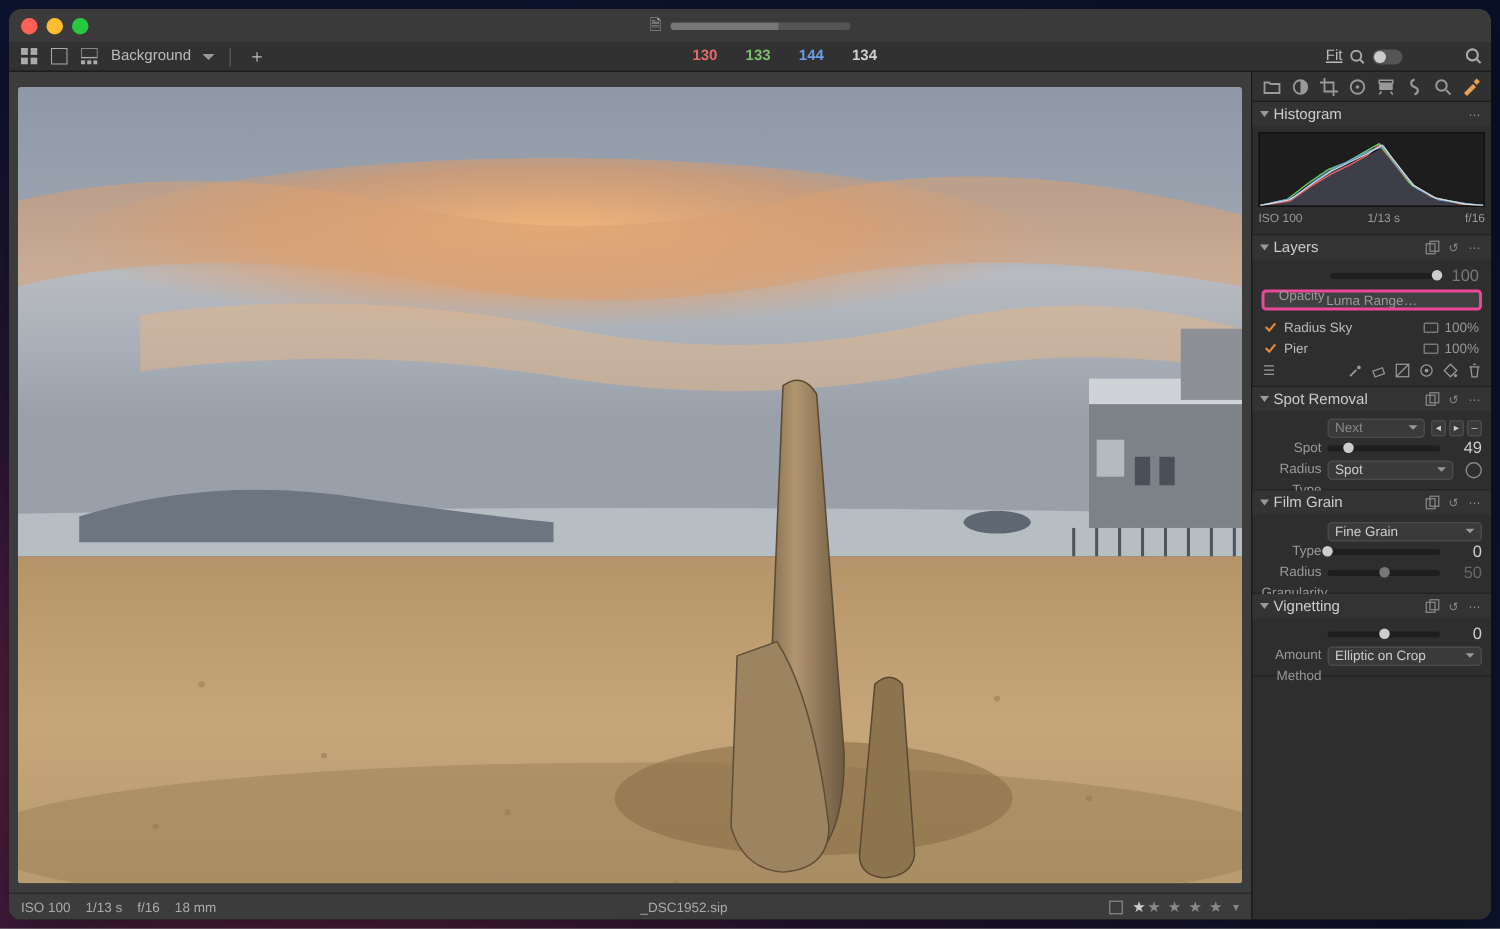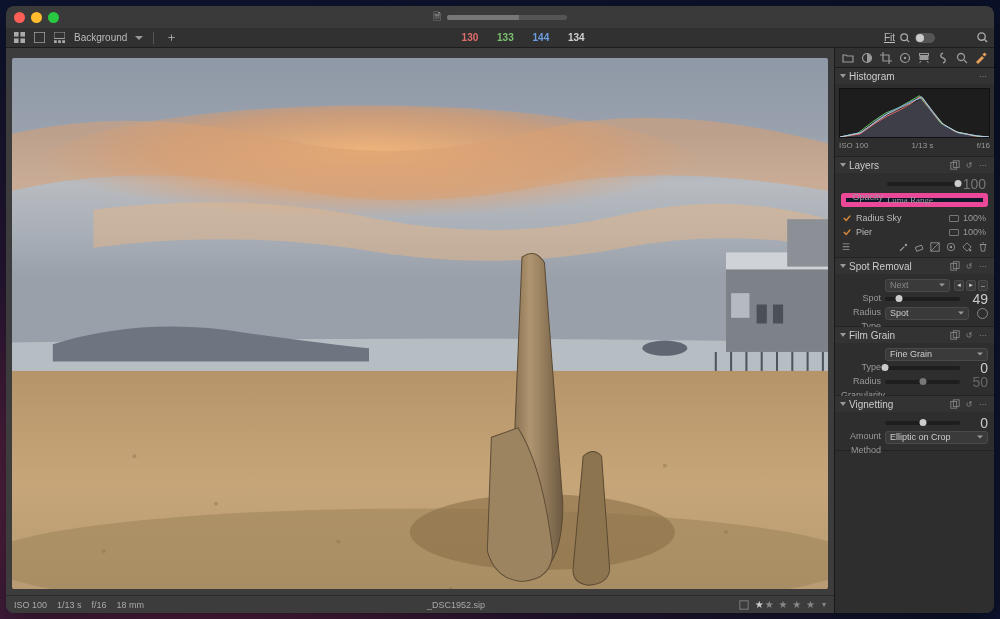--- a/index.html
+++ b/index.html
@@ -67,27 +67,27 @@
   .panel-h .tri { width:0; height:0; border-top:3px solid transparent; border-bottom:3px solid transparent; border-left:4px solid #999; transform:rotate(90deg);}
   .panel-h .title { color:#ccc; font-size:10px;}
   .panel-h .sp { flex:1;}
   .panel-h .mini-ico { width:10px; height:10px; color:#888; font-size:8px; display:flex; align-items:center; justify-content:center;}
   .panel-body { padding:4px 6px 6px 6px; }
   .histogram { height:50px; background:#1f1f1f; border:1px solid #111; position:relative; margin-bottom:1px;}
   .histogram svg { width:100%; height:100%; display:block;}
   .hist-meta { display:flex; justify-content:space-between; font-size:8px; color:#999; padding:2px 0;}
   .row { display:flex; align-items:center; height:14px; gap:4px;}
   .row .lbl { width:40px; text-align:right; color:#999; font-size:9px;margin-top:26px;}
-  .row .val { width:24px; text-align:right; color:#ccc; font-size:14px;}
+  .row .val { width:24px; text-align:right; color:#ccc; font-size:11px;}
   .row .slider { flex:1; height:4px; background:#1e1e1e; border-radius:2px; position:relative;}
   .row .slider .thumb { position:absolute; width:7px; height:7px; background:#ccc; border-radius:50%; top:-2px; transform:translateX(-50%);}
   .row .select { flex:1; height:13px; background:#3a3a3a; border:1px solid #4a4a4a; border-radius:3px; font-size:9px; color:#ccc; padding:0 14px 0 4px; display:flex; align-items:center; position:relative;}
   .row .select::after { content:""; position:absolute; right:4px; top:50%; transform:translateY(-50%); border-left:3px solid transparent; border-right:3px solid transparent; border-top:3px solid #999;}
   .layers-body { padding:4px 2px 4px 2px;}
-  .luma-btn { height:14px; background:#0f172a; border:5px solid #ec4899; border-radius:3px; font-size:9px; color:#999; display:flex; align-items:center; justify-content:center; margin:2px 4px 4px 4px; cursor:pointer;font-family:Liberation Serif, serif;}
+  .luma-btn { height:14px; background:#404040; border:2px solid #ec4899; border-radius:3px; font-size:9px; color:#999; display:flex; align-items:center; justify-content:center; margin:2px 4px 4px 4px; cursor:pointer;}
   .layer-list { max-height:30px; overflow:hidden;}
   .layer-item { height:14px; display:flex; align-items:center; padding:0 6px; gap:5px; font-size:9px;}
   .chk { width:8px; height:8px; display:flex; align-items:center; justify-content:center;}
   .chk svg { width:8px; height:8px;}
   .layer-right { margin-left:auto; display:flex; align-items:center; gap:4px; color:#999;}
   .mask-ico { width:10px; height:7px; border:1px solid #777; border-radius:1px;}
   .layer-tools { height:14px; display:flex; align-items:center; justify-content:flex-end; padding:2px 4px 0 4px; gap:6px;}
   .layer-tools .t-ico, .panel-body .circ-ico { width:10px; height:10px; color:#999; font-size:9px; display:flex; align-items:center; justify-content:center;}
   .layer-tools .left-ico { margin-right:auto;}
   .nav-btns { display:flex; gap:2px;}

